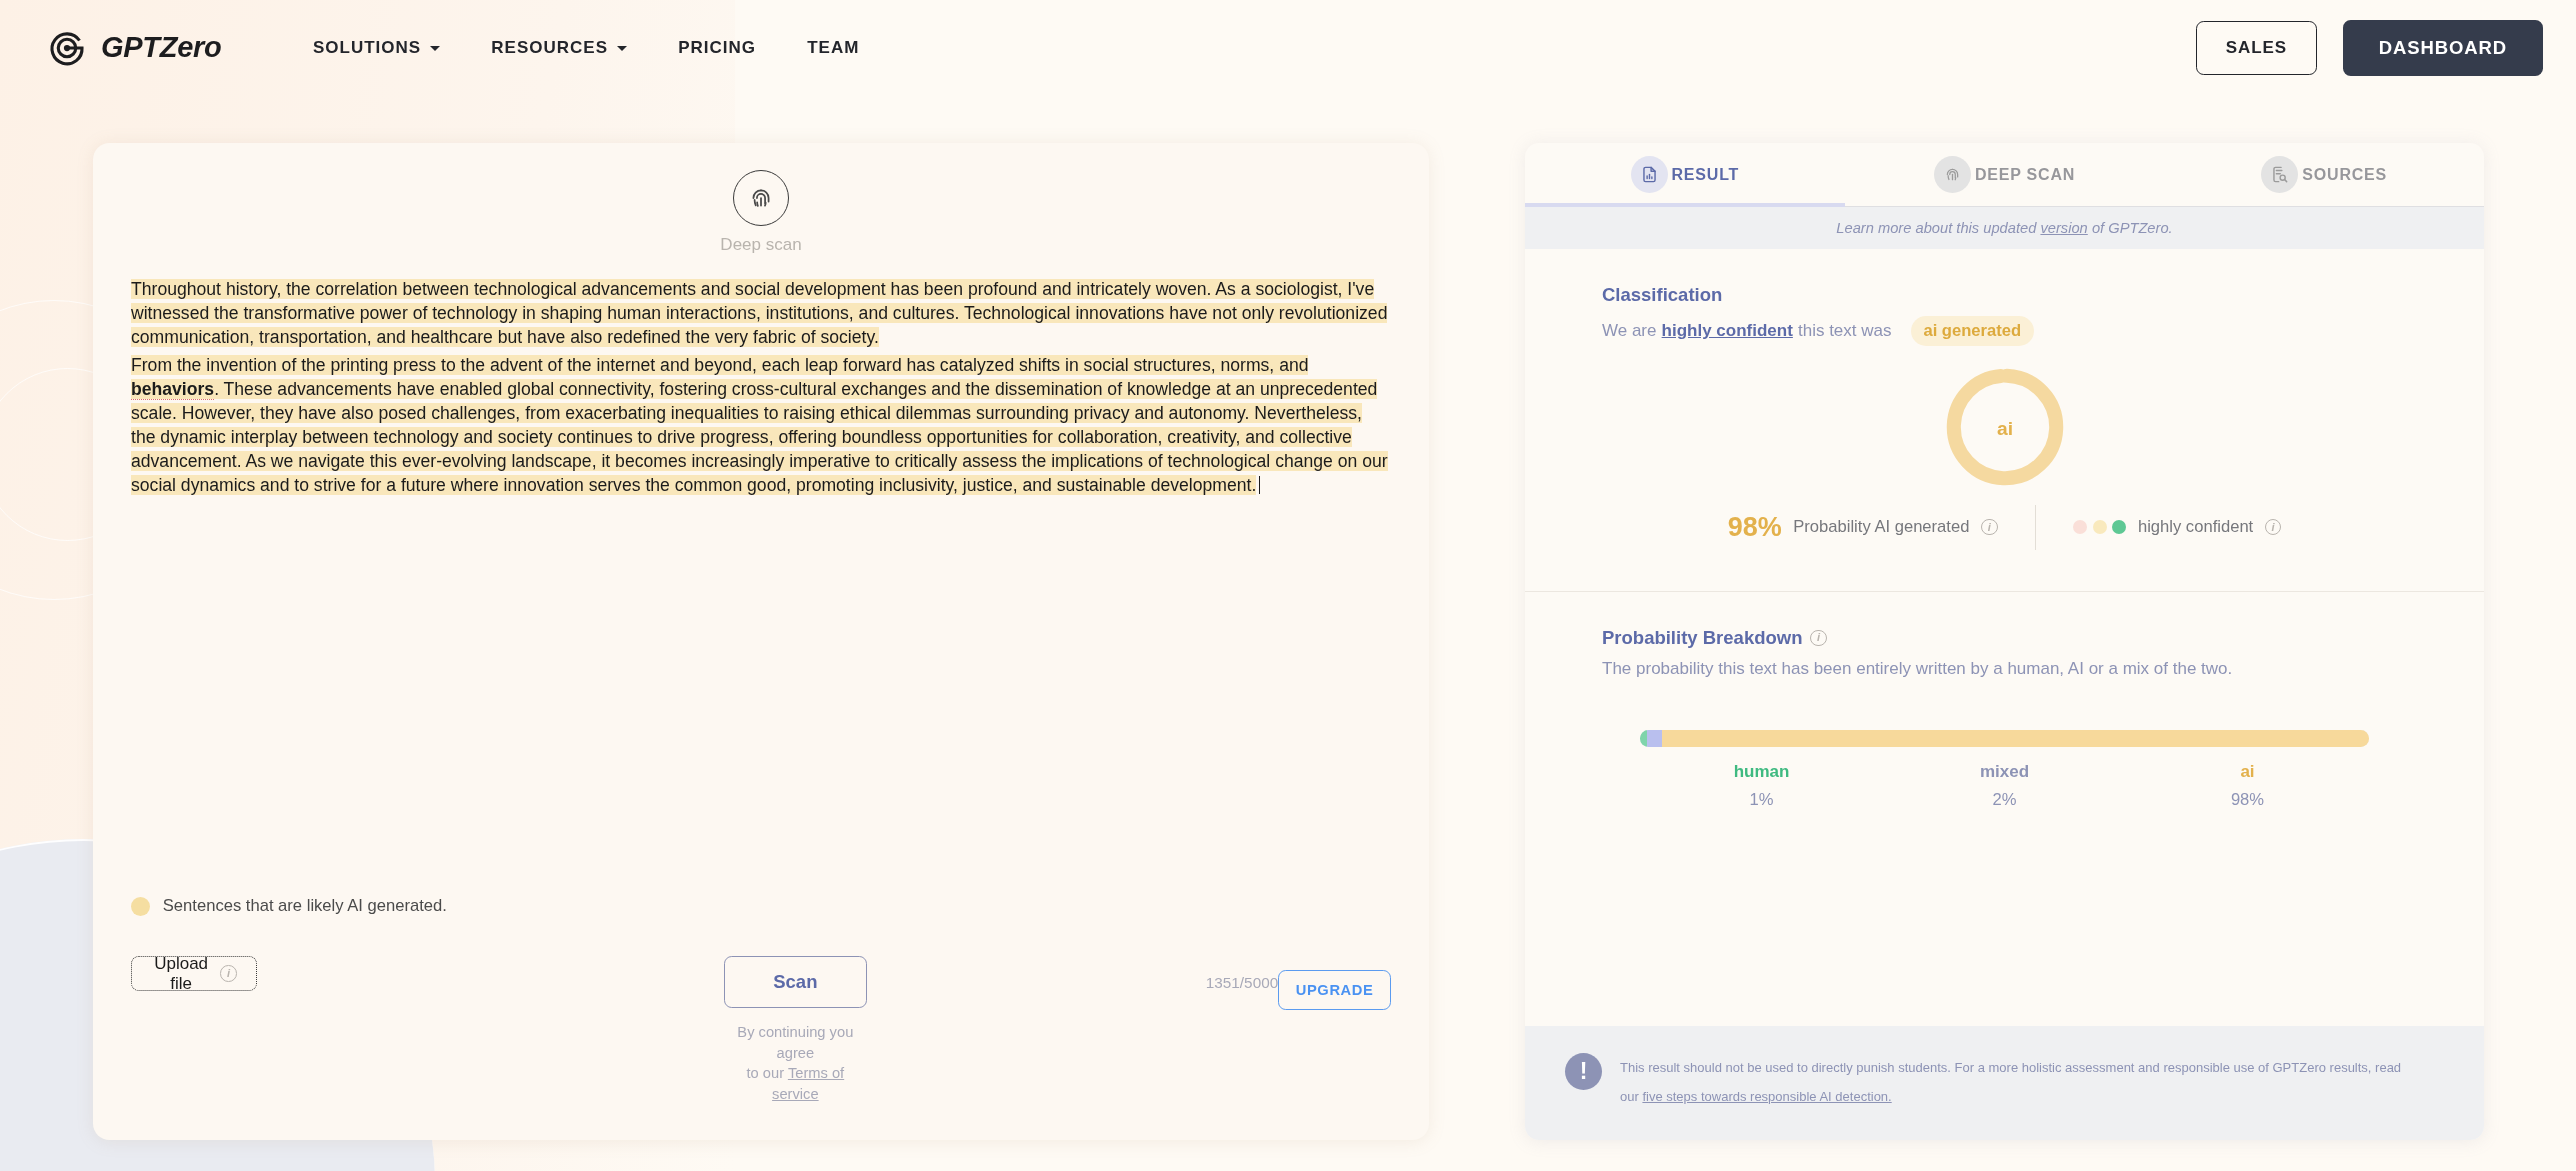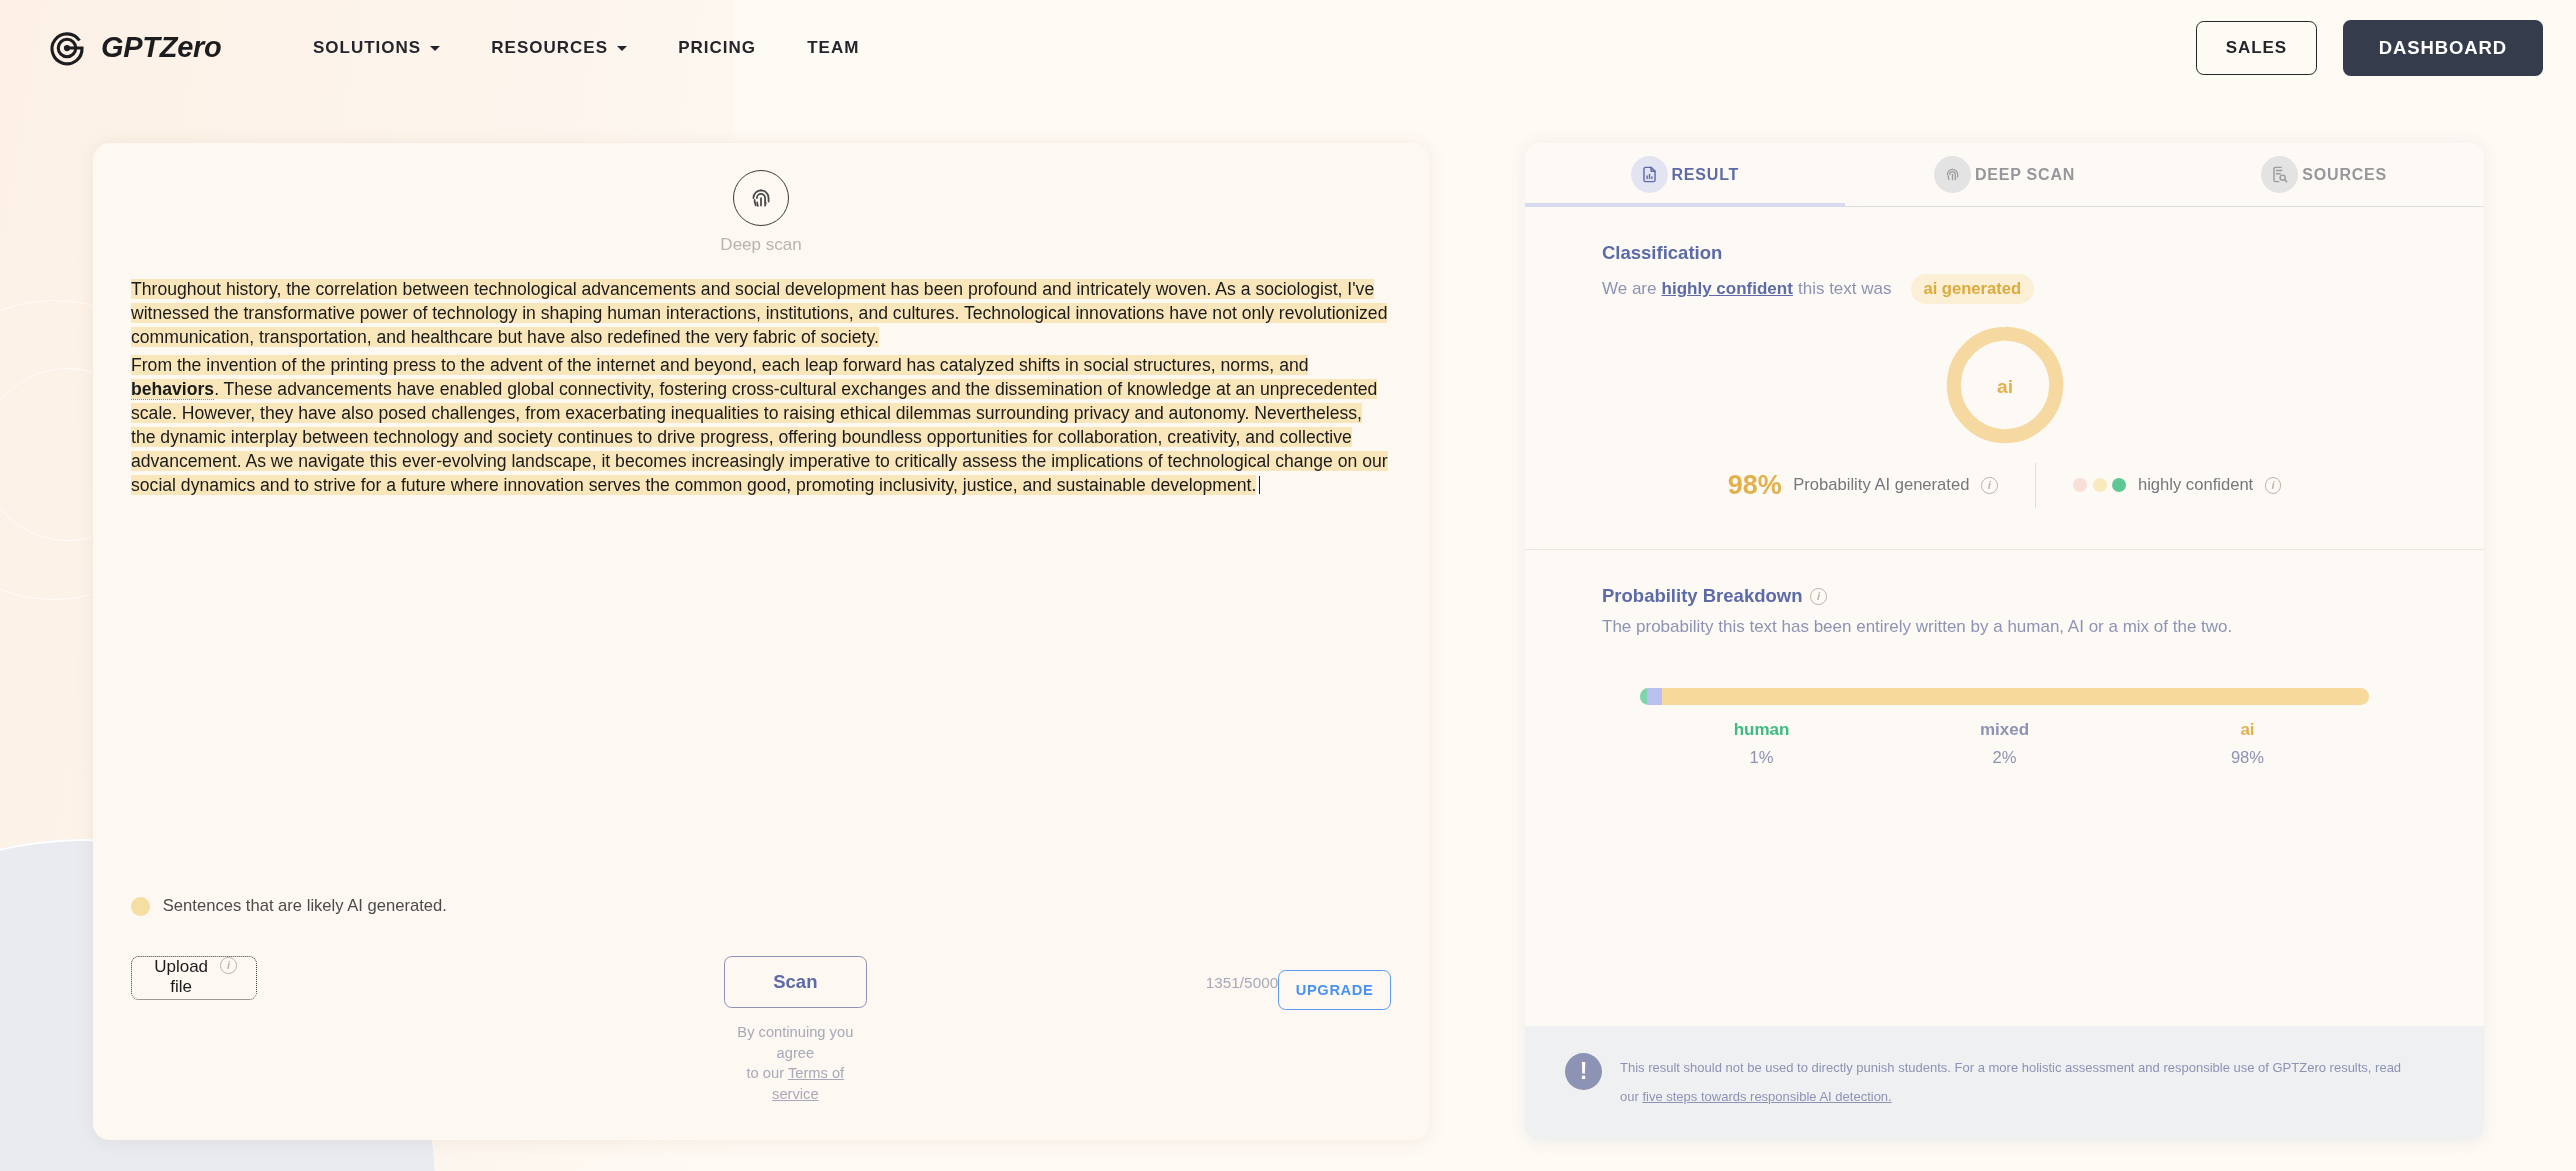--- a/index.html
+++ b/index.html
@@ -106,22 +106,22 @@
     background: #1b1b1b; vertical-align: -3.2px; margin-left: 2.6px;
   }
 
   .legend { display: flex; align-items: center; gap: 12.8px; margin-bottom: 40px; }
   .legend-dot { width: 19px; height: 19px; border-radius: 50%; background: #f5dea1; }
   .legend-text { font-size: 16.6px; color: #4b4b4b; }
 
   .left-controls { display: flex; align-items: flex-start; padding-bottom: 36px; }
   .btn-upload {
     border: 1.9px dotted #3b3b3b; background: transparent; border-radius: 7.7px;
-    height: 44px; padding: 0 19px;
-    display: flex; gap: 9px;
+    height: 35px; padding: 0 19px;
+    display: flex; align-items: center; gap: 9px;
     font-size: 17px; color: #1b1b1b; font-family: inherit; cursor: pointer;
   }
   .info-circ {
     width: 16.6px; height: 16.6px; border-radius: 50%; border: 1.3px solid #b9b4ae;
     color: #b9b4ae; font-size: 11px; font-style: italic; font-weight: 700;
     display: inline-flex; align-items: center; justify-content: center; line-height: 1;
     flex: 0 0 auto;
   }
   .scan-col { margin-left: 467px; display: flex; flex-direction: column; align-items: center; }
   .btn-scan {
@@ -354,20 +354,23 @@
             <path d="M8 7h7"></path>
               <path d="M8 11h5"></path>
             <circle cx="16" cy="16" r="3.2"></circle>
               <path d="M18.4 18.4 21 21"></path>
           </svg>
         </span>
         <span class="tab-label">SOURCES</span>
       </div>
     </div>
 
+    <div class="learnmore">
+      <span>Learn more about this updated </span><a href="#">version</a><span> of GPTZero.</span>
+    </div>
 
     <div class="section">
       <div class="sec-title">Classification</div>
       <div class="sec-sub">
         <span>We are </span>
           <u>highly confident</u>
           <span> this text was</span>
         <span class="chip">ai generated</span>
       </div>
 

